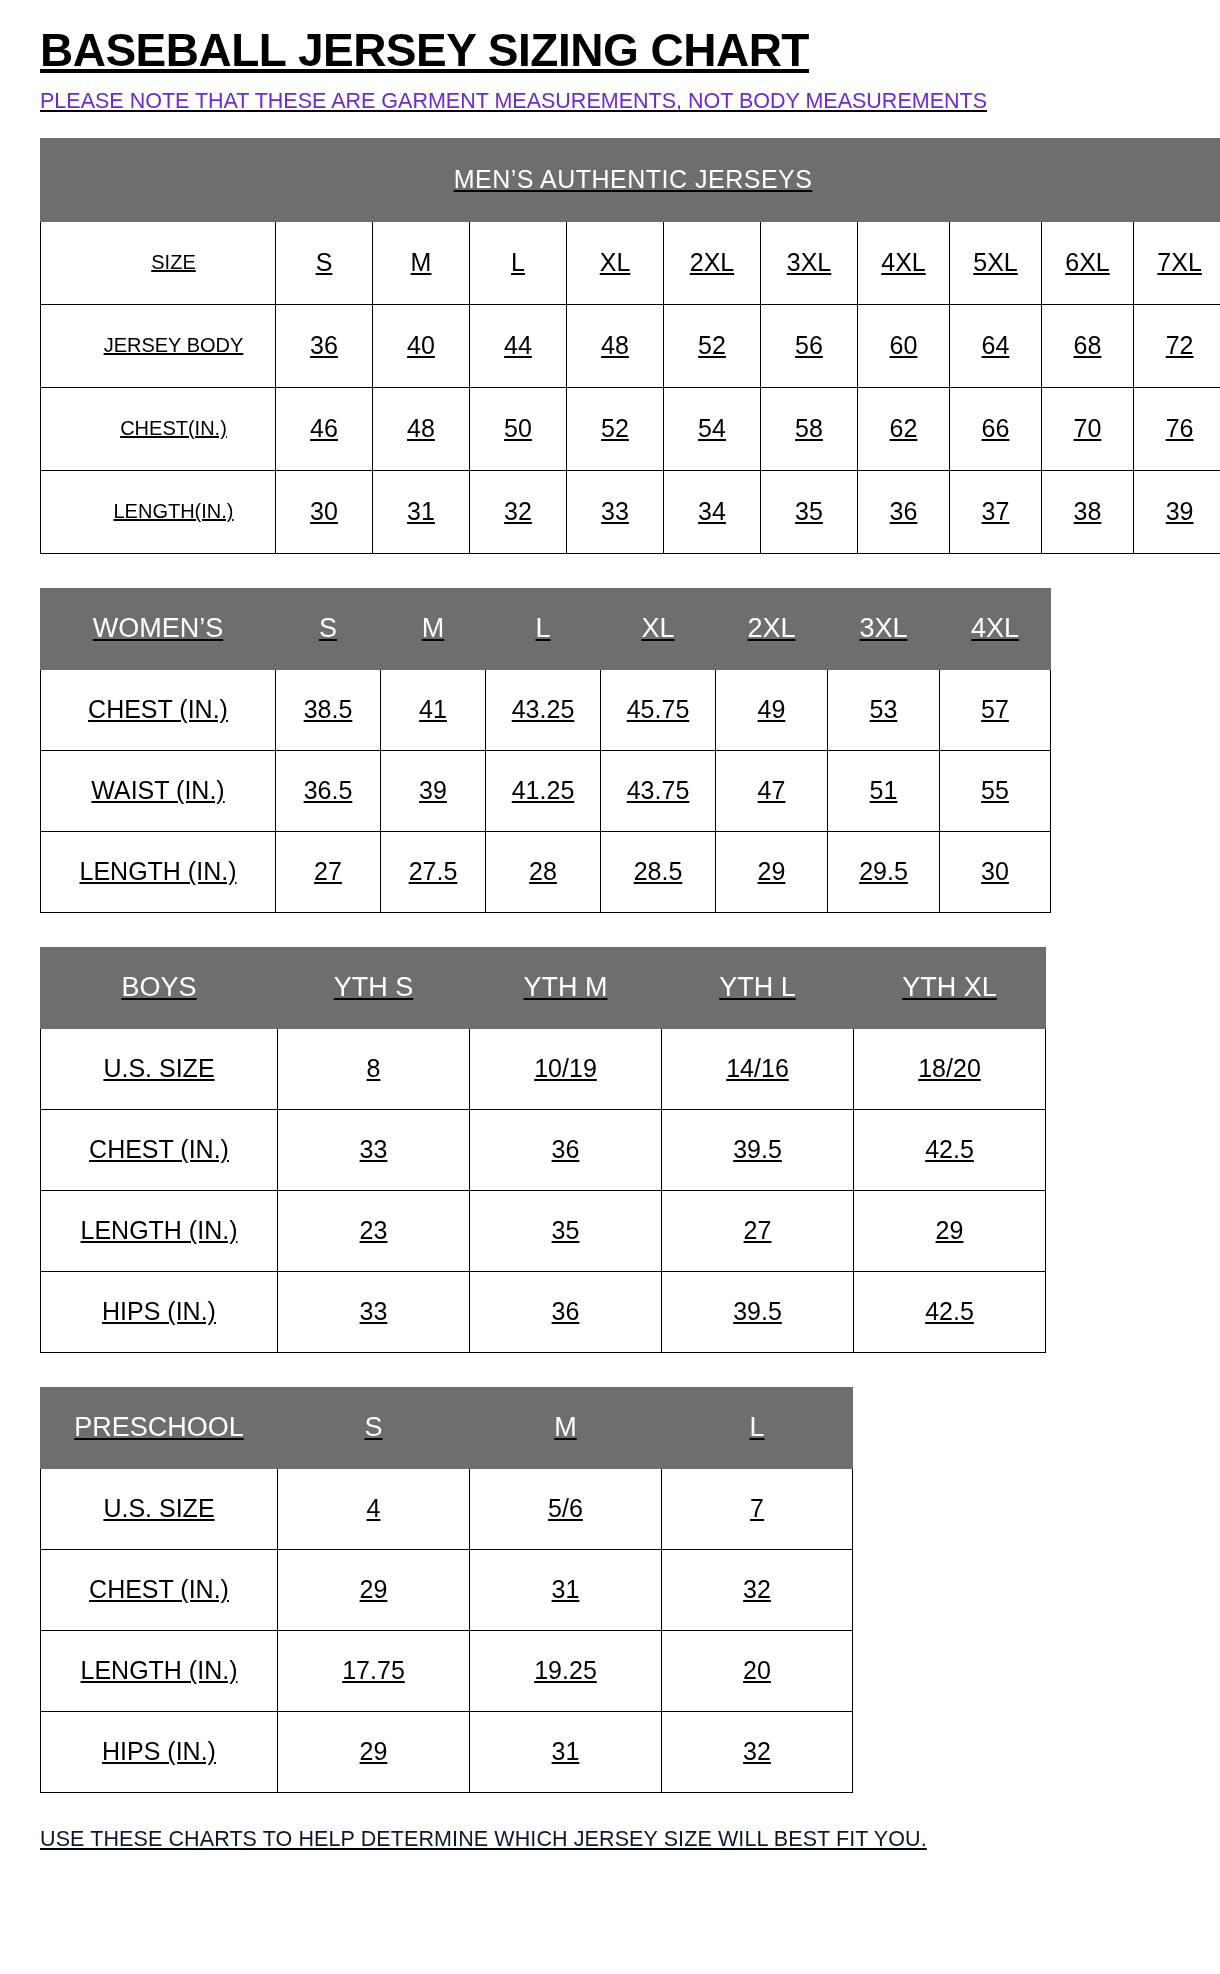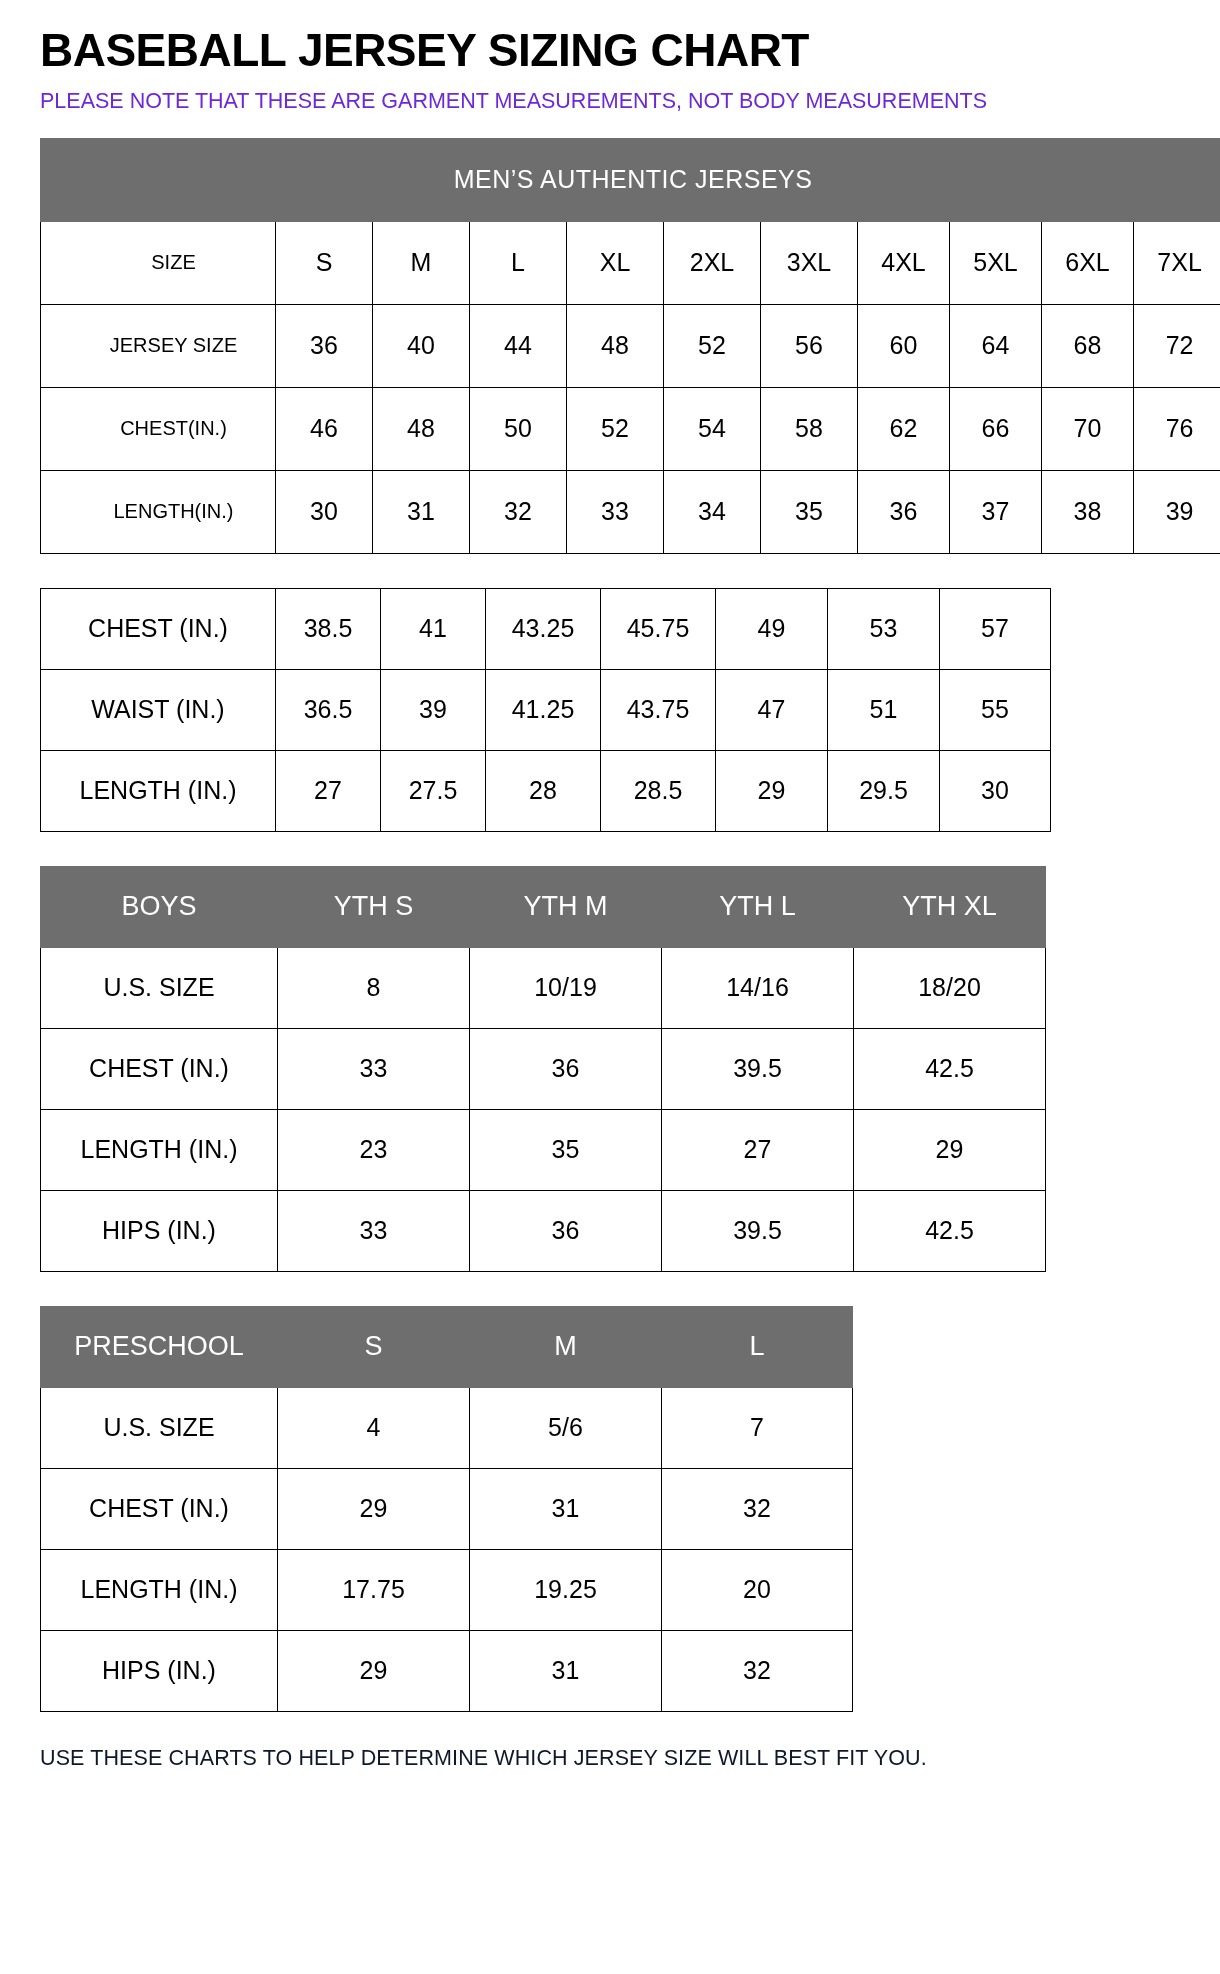--- a/index.html
+++ b/index.html
@@ -11,20 +11,21 @@
     width: 1220px;
     min-height: 1974px;
     font-family: "Liberation Sans", sans-serif;
     color: #000000;
     -webkit-font-smoothing: antialiased;
   }
   .page {
     box-sizing: border-box;
     width: 1056px;
     padding: 26px 40px 0 40px;
+    text-decoration: underline;
   }
   .main-title {
     font-size: 46px;
     font-weight: bold;
     letter-spacing: -0.5px;
     line-height: 1.05;
     margin: 0 0 14px 0;
     color: #000;
   }
   .note {
@@ -123,21 +124,21 @@
         <td>L</td>
         <td>XL</td>
         <td>2XL</td>
         <td>3XL</td>
         <td>4XL</td>
         <td>5XL</td>
         <td>6XL</td>
         <td>7XL</td>
       </tr>
       <tr>
-        <td class="rowlabel">JERSEY SIZE</td>
+        <td class="rowlabel">JERSEY BODY</td>
         <td>36</td>
         <td>40</td>
         <td>44</td>
         <td>48</td>
         <td>52</td>
         <td>56</td>
         <td>60</td>
         <td>64</td>
         <td>68</td>
         <td>72</td>
@@ -177,20 +178,30 @@
       <col style="width:105px">
         <col style="width:105px">
         <col style="width:115px">
         <col style="width:115px">
       <col style="width:112px">
         <col style="width:112px">
         <col style="width:111px">
     </colgroup>
     <tbody>
       <tr>
+        <td class="hdr-cell">WOMEN’S</td>
+        <td class="hdr-cell">S</td>
+        <td class="hdr-cell">M</td>
+        <td class="hdr-cell">L</td>
+        <td class="hdr-cell">XL</td>
+        <td class="hdr-cell">2XL</td>
+        <td class="hdr-cell">3XL</td>
+        <td class="hdr-cell">4XL</td>
+      </tr>
+      <tr>
         <td>CHEST (IN.)</td>
         <td>38.5</td>
         <td>41</td>
         <td>43.25</td>
         <td>45.75</td>
         <td>49</td>
         <td>53</td>
         <td>57</td>
       </tr>
       <tr>

